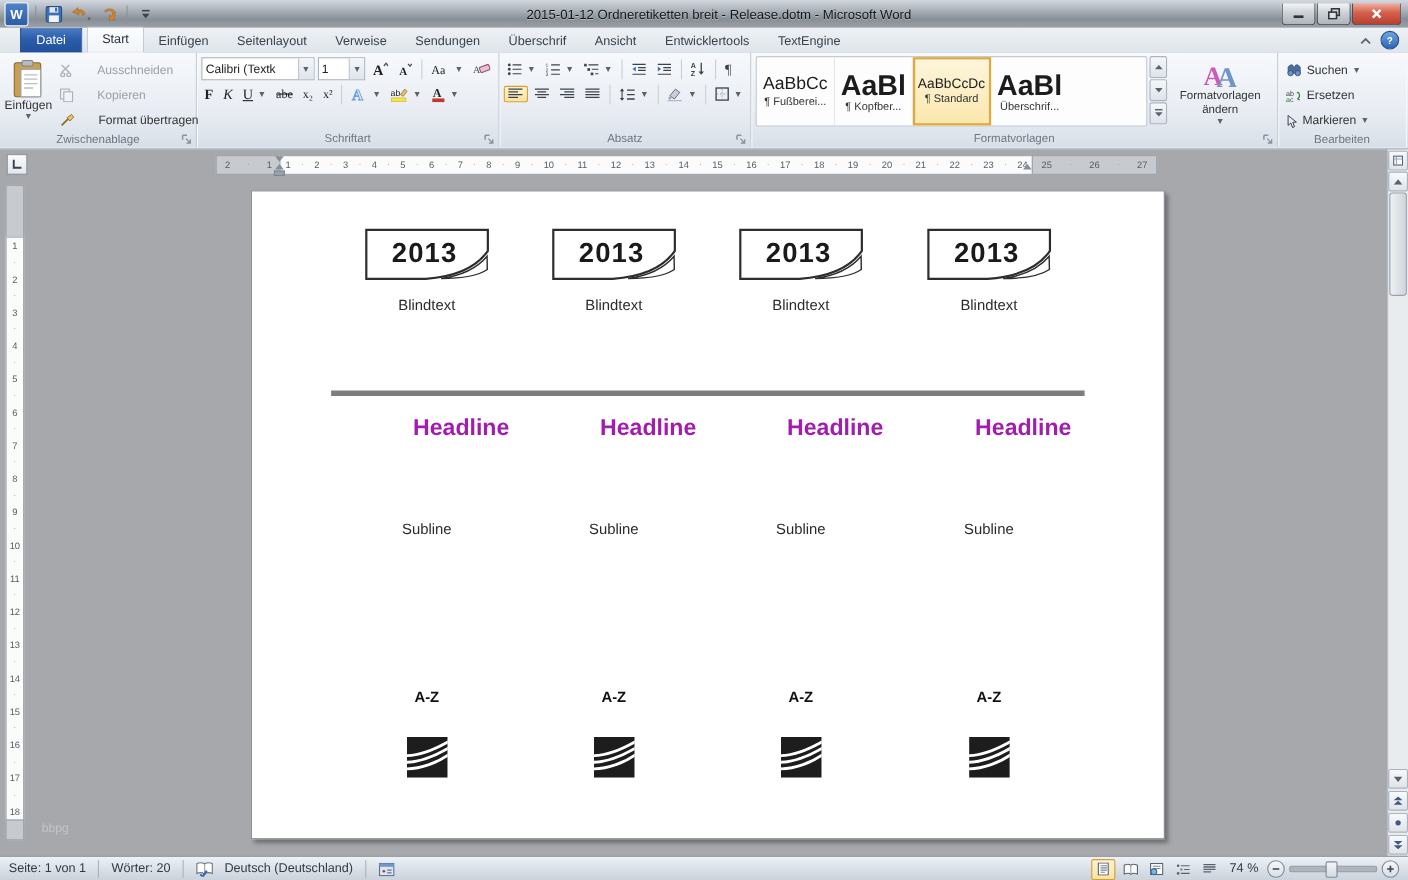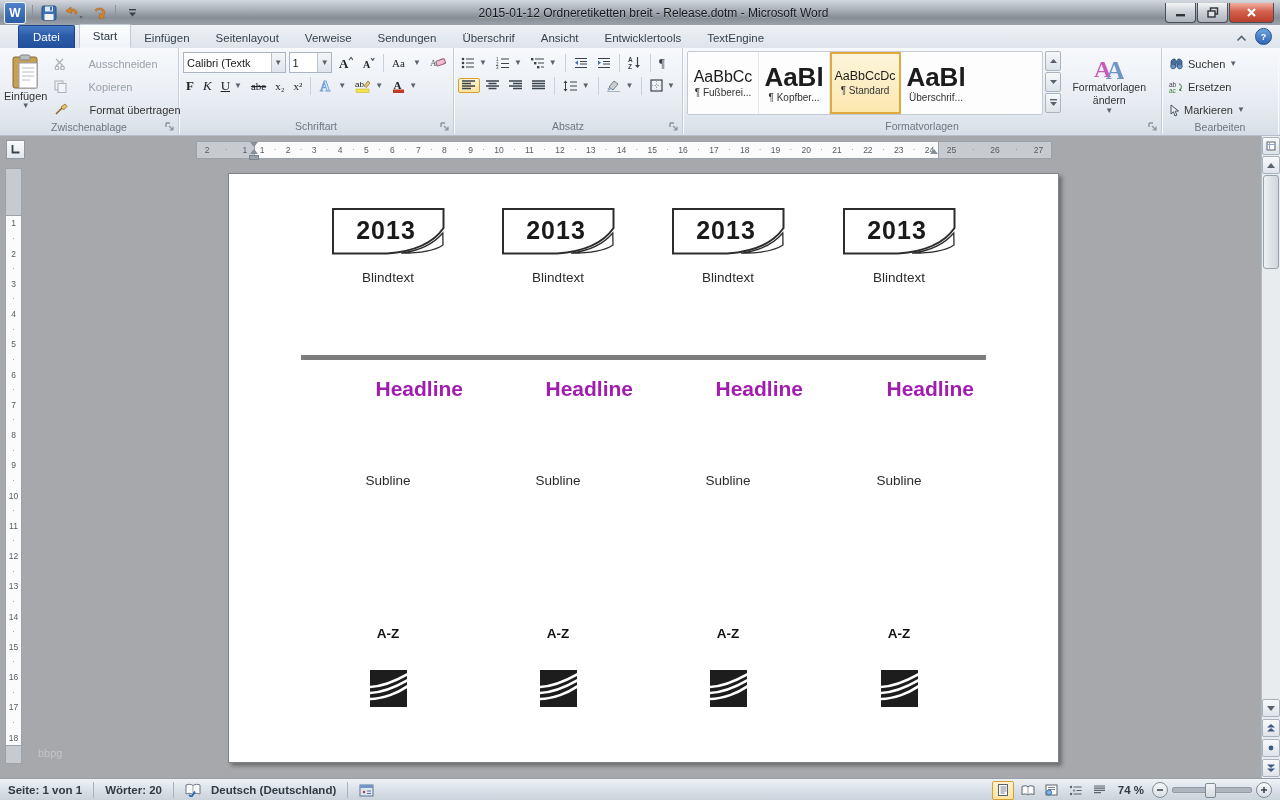--- a/index.html
+++ b/index.html
@@ -123,21 +123,21 @@
     background:linear-gradient(#f8f9fb,#dfe4ea);display:flex;align-items:center;justify-content:center;}
   #vthumb{width:14px;height:92px;margin:1px auto;border:1px solid #9aa2ac;border-radius:3px;
     background:linear-gradient(90deg,#eef1f4,#cfd5db);}
   #browse{position:absolute;bottom:0;left:0;width:18px;display:flex;flex-direction:column;}
 
   
   #statusbar{position:absolute;left:0;top:778px;width:1280px;height:22px;
     background:linear-gradient(#eef2f6,#d6dde5 60%,#c9d1da);border-top:1px solid #98a0aa;
     display:flex;align-items:center;font-size:11.5px;color:#333a42;}
   .ssep{width:1px;height:16px;background:#aab2bb;margin:0 6px;}
-  .sitem{padding:0 5px;display:flex;align-items:center;gap:5px;white-space:nowrap;font-weight:bold;}
+  .sitem{padding:0 5px;display:flex;align-items:center;gap:5px;white-space:nowrap;}
   #statusright{margin-left:auto;display:flex;align-items:center;gap:4px;padding-right:8px;}
   .viewbtn{width:20px;height:17px;border-radius:2px;display:flex;align-items:center;justify-content:center;}
   .zoomtrack{width:78px;height:4px;background:#aeb5bd;border-radius:2px;position:relative;border:1px solid #949ca5;}
   .zoomthumb{position:absolute;left:32px;top:-5px;width:9px;height:13px;background:linear-gradient(#f3f5f7,#d4dae0);
     border:1px solid #828b95;border-radius:2px;}
   .zoomcirc{width:14px;height:14px;border-radius:50%;border:1px solid #828b95;
     background:linear-gradient(#f6f8fa,#d9dfe5);display:flex;align-items:center;justify-content:center;}
 </style>
 </head>
 <body>

